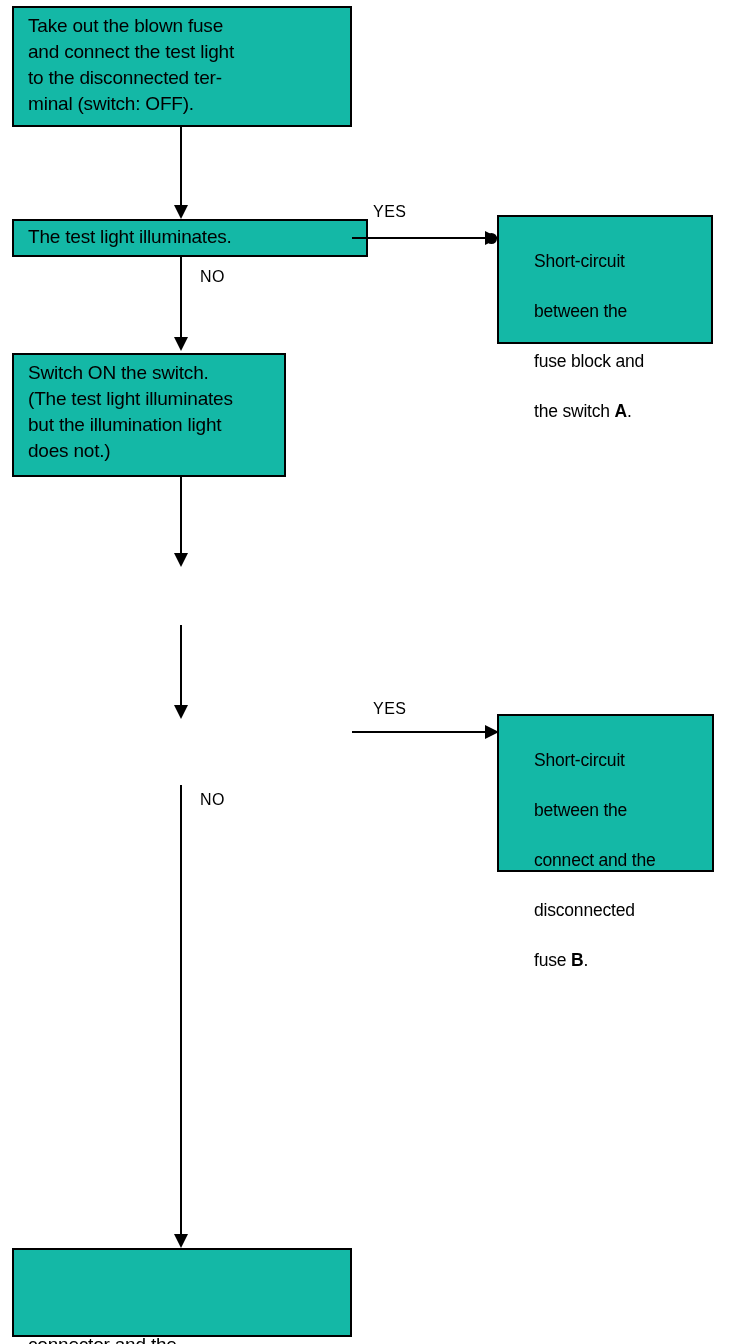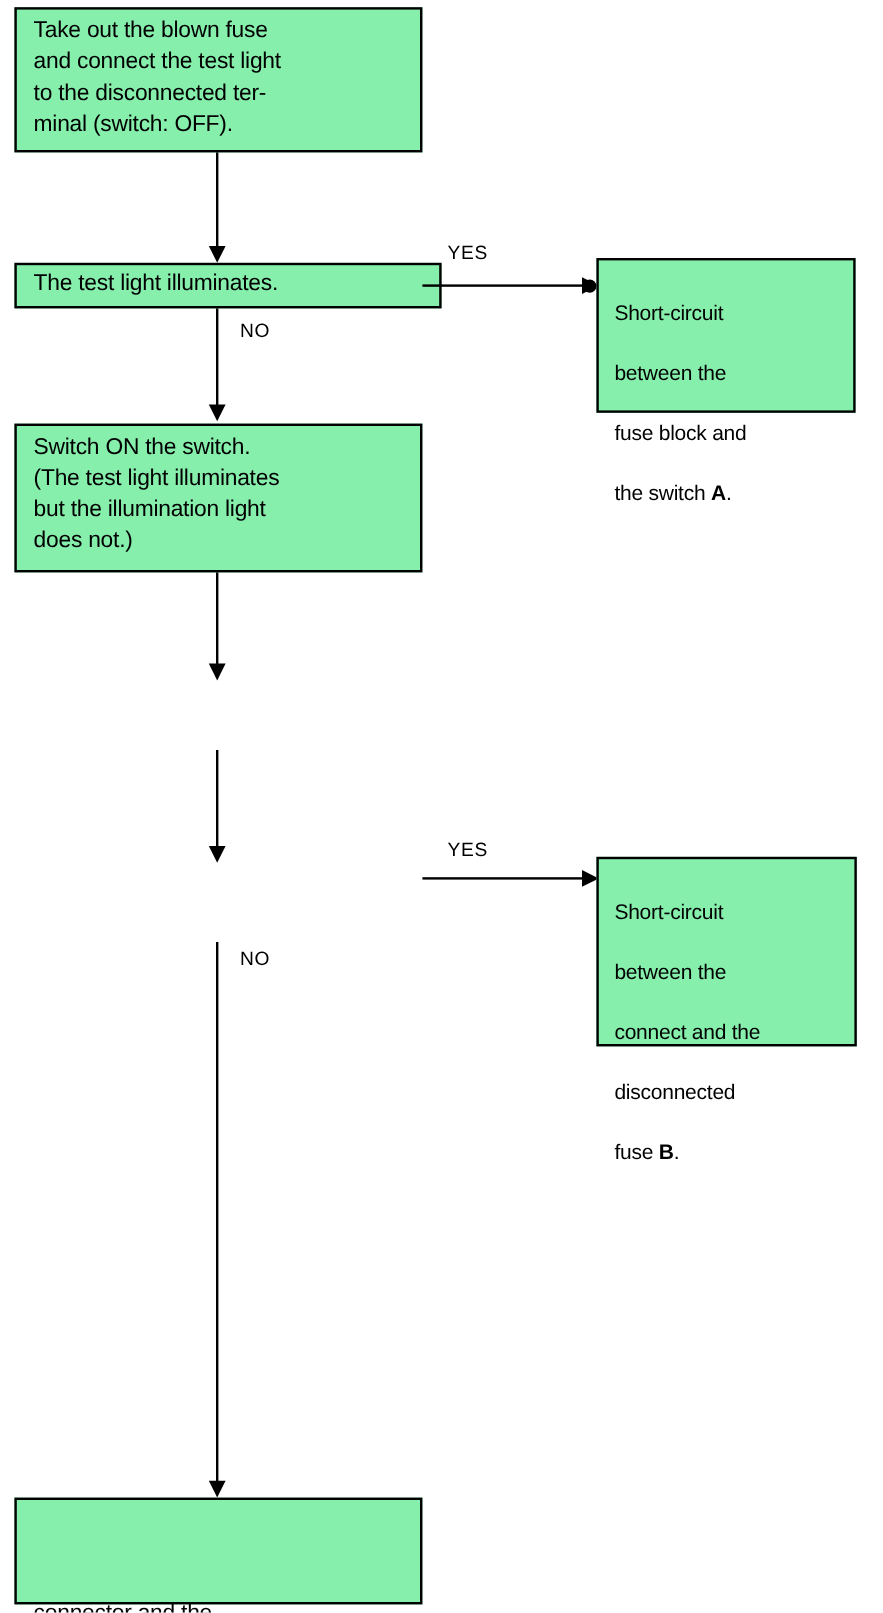--- a/index.html
+++ b/index.html
@@ -18,32 +18,32 @@
     height: 1344px;
     background: #ffffff;
     overflow: hidden;
   }
 
   
   .node {
     position: absolute;
     box-sizing: border-box;
     border: 2px solid #000000;
-    background: #86efac;
+    background: #14b8a6;
     padding: 5px 0 4px 14px;
     font-size: 19px;
     line-height: 26px;
     letter-spacing: -0.2px;
     white-space: pre-line;
     color: #000;
   }
   .node.small {
     font-size: 17.5px;
     line-height: 25px;
-    padding-left: 13px;
+    padding-left: 35px;
     padding-top: 7px;
   }
   .node b { font-weight: bold; }
 
   
   .vline {
     position: absolute;
     width: 2px;
     background: #000000;
   }
@@ -113,21 +113,21 @@
   <div class="arrow-down" style="left:174px; top:337px;"></div>
   <div class="branch-label" style="left:200px; top:266px;">NO</div>
 
   <div class="node small" style="left:497px; top:215px; width:216px; height:129px;">
     <span>Short-circuit</span><br>
     <span>between the</span><br>
     <span>fuse block and</span><br>
     <span>the switch </span><b>A</b><span>.</span>
   </div>
 
-  <div class="node" style="left:12px; top:353px; width:340px; height:124px;">Switch ON the switch.
+  <div class="node" style="left:12px; top:353px; width:274px; height:124px;">Switch ON the switch.
 (The test light illuminates
 but the illumination light
 does not.)</div>
 
   <div class="vline" style="left:180px; top:477px; height:78px;"></div>
   <div class="arrow-down" style="left:174px; top:553px;"></div>
 
 
   <div class="vline" style="left:180px; top:625px; height:82px;"></div>
   <div class="arrow-down" style="left:174px; top:705px;"></div>

